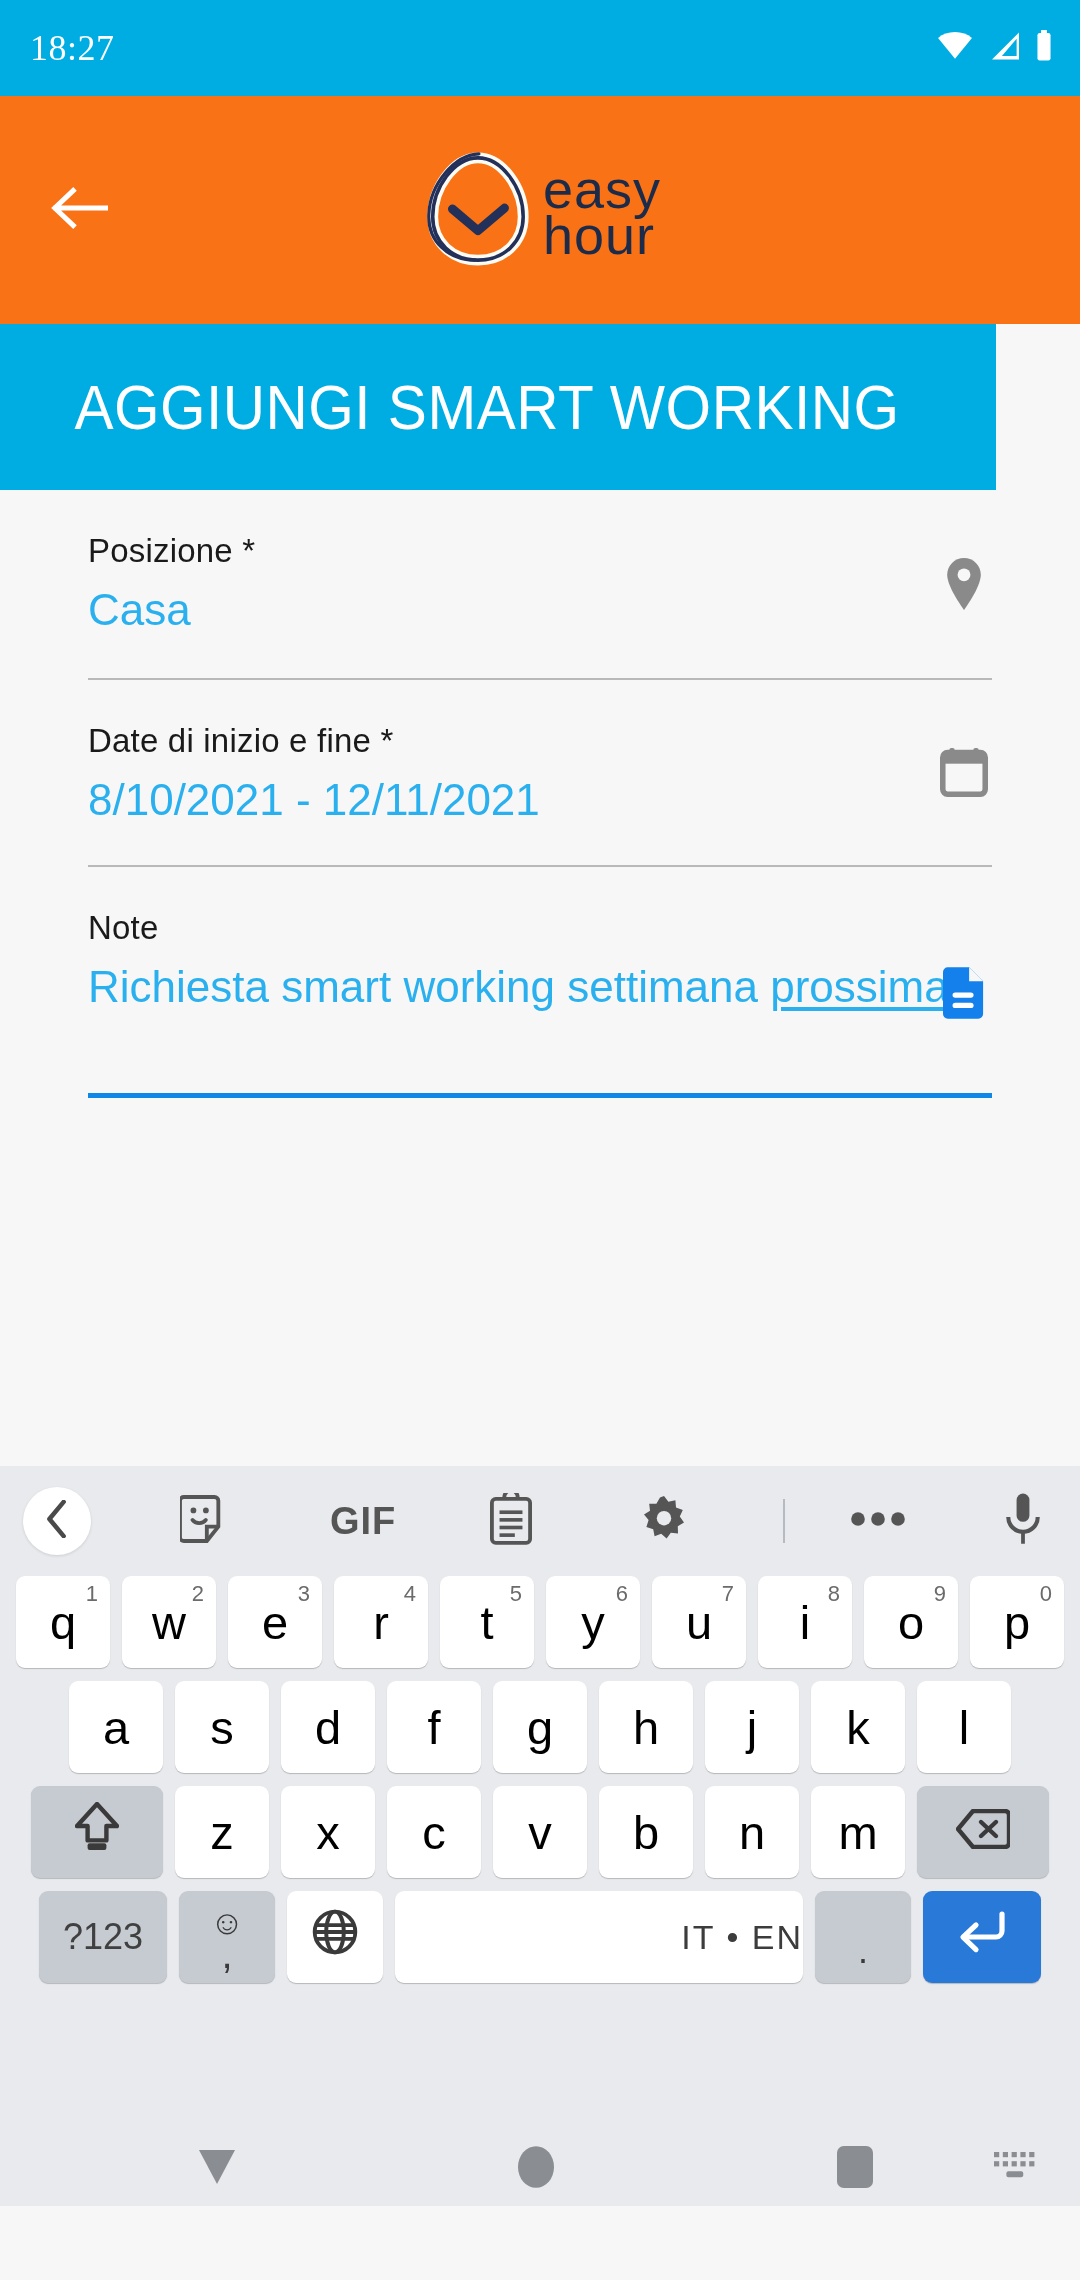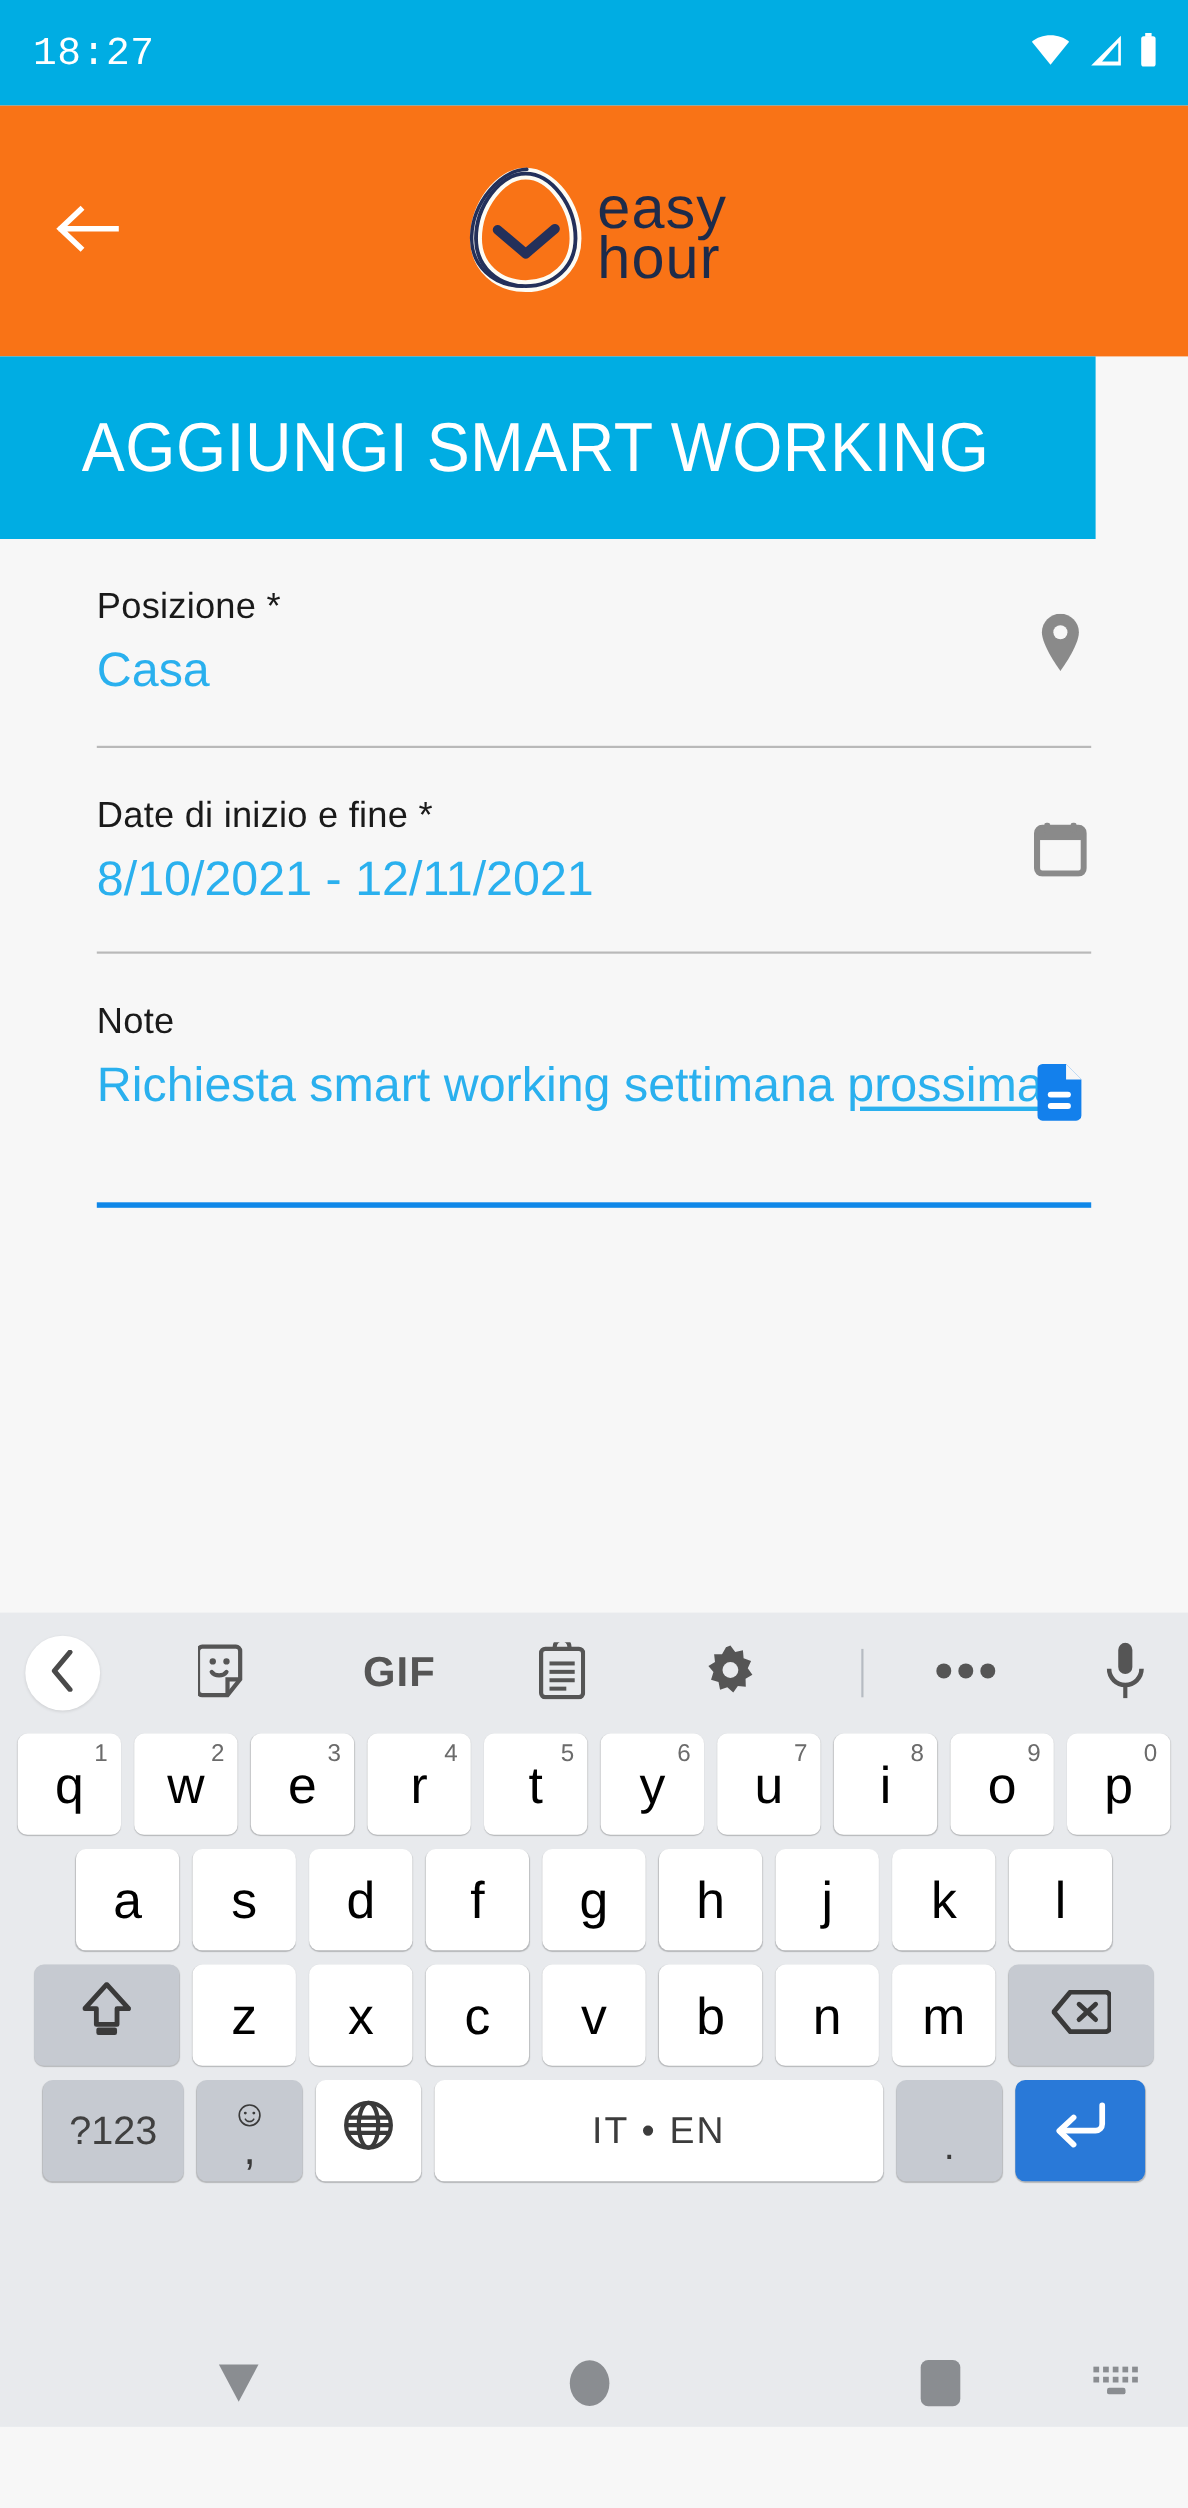--- a/index.html
+++ b/index.html
@@ -11,21 +11,21 @@
   }
   .screen { position: relative; width: 1080px; height: 2280px; background: #f7f7f7; }
 
   
   .statusbar {
     position: absolute; top: 0; left: 0; width: 1080px; height: 96px;
     background: #00ade3; color: #fff;
     display: flex; align-items: center; justify-content: space-between;
     padding: 0 26px 0 30px;
   }
-  .status-time { font-size: 36px; letter-spacing: .5px; font-family: Liberation Mono, monospace; }
+  .status-time { font-size: 36px; letter-spacing: .5px; font-family: Liberation Serif, serif; }
   .status-icons { display: flex; align-items: center; gap: 13px; }
 
   
   .appbar {
     position: absolute; top: 96px; left: 0; width: 1080px; height: 228px;
     background: #f97316;
     display: flex; align-items: center;
   }
   .back-btn {
     position: absolute; left: 47px; top: 50%; transform: translateY(-50%);
@@ -116,21 +116,21 @@
     width: 94px; height: 92px; margin: 0 6px;
     display: flex; align-items: center; justify-content: center;
     font-size: 47px; color: #000;
     box-shadow: 0 1px 1px rgba(0,0,0,.22);
     font-family: "Liberation Sans Narrow", "Liberation Sans", sans-serif;
   }
   .key .hint {
     position: absolute; top: 5px; right: 12px; font-size: 22px; color: #6b6b6b;
   }
   .key.special { background: #c6cad1; }
-  .key.wide-space { width: 408px; }
+  .key.wide-space { width: 408px; justify-content: flex-end; }
   .key.enter { background: #2979d8; width: 118px; }
   .key.shift, .key.backspace { width: 132px; }
   .key.fn { width: 128px; font-size: 36px; color: #404040; }
   .key.comma { width: 96px; }
   .key.globe { width: 96px; background: #fff; }
   .key.period { width: 96px; }
   .row-mid { padding: 0 56px; }
   .space-label { font-size: 34px; color: #3c3c3c; letter-spacing: 2px; }
   .comma-glyph { position: relative; width: 100%; height: 100%; }
   .comma-glyph .emo { position: absolute; top: 12px; left: 50%; transform: translateX(-50%); font-size: 34px; color:#3a3a3a;}

